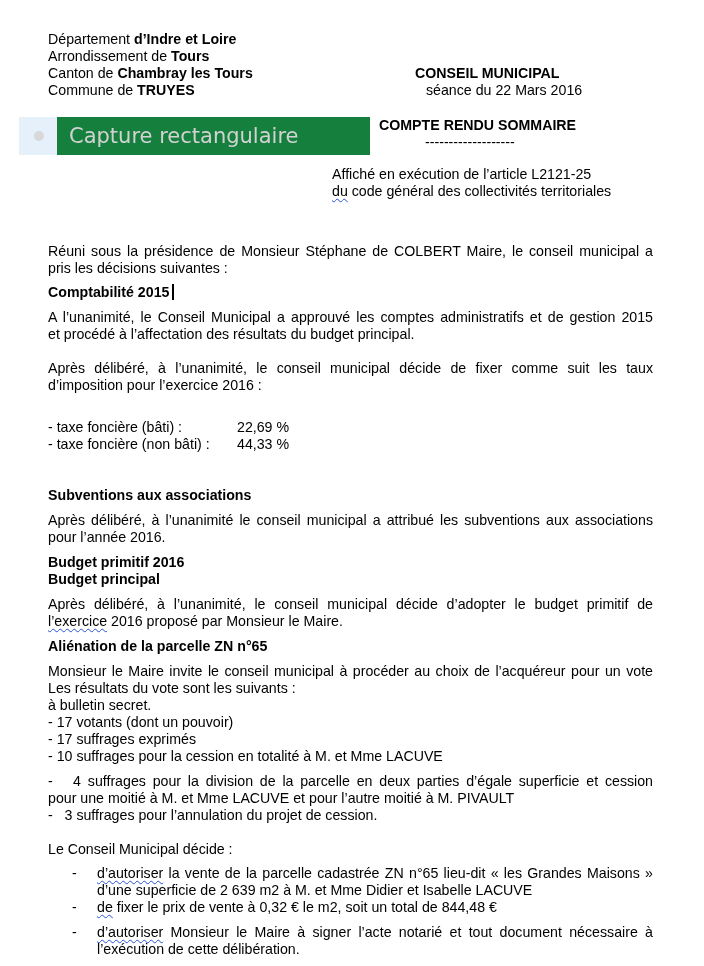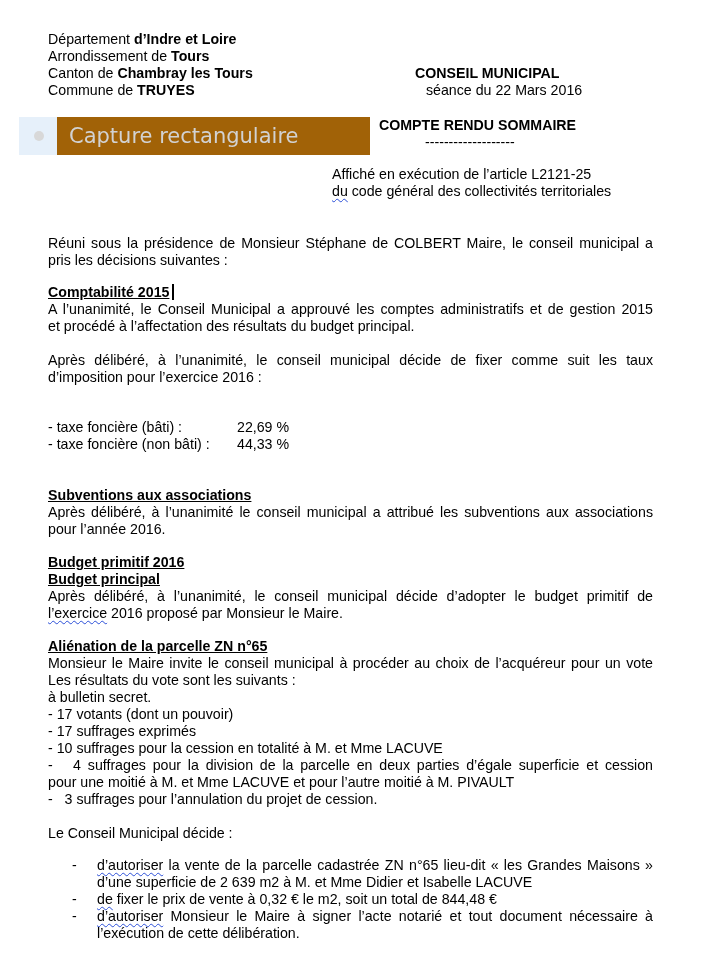--- a/index.html
+++ b/index.html
@@ -3,35 +3,35 @@
 <meta charset="utf-8">
 <style>
   html, body { margin: 0; padding: 0; background: #ffffff; }
   body {
     width: 704px; height: 966px; position: relative; overflow: hidden;
     font-family: "Liberation Sans", sans-serif;
     font-size: 14.2px; color: #000; line-height: 17px;
   }
   .abs { position: absolute; white-space: nowrap; }
   .b { font-weight: bold; }
-  .u { text-decoration: underline; }
+  .u { }
   .squig {
     text-decoration: underline wavy #2b4fd8;
     text-decoration-thickness: 1px;
     text-underline-offset: 2px;
   }
   .block { position: absolute; left: 48px; width: 605px; }
   .line { display: block; height: 17px; }
-  .justline { display: block; height: 17px; text-align: justify; text-align-last: justify; }
+  .justline { display: block; height: 17px; text-align: justify; text-align-last: justify; margin-top: 8px; }
   .caret { display: inline-block; width: 2px; height: 16px; background: #000; vertical-align: -3px; margin-left: 3px; }
 
   
   .capture {
     position: absolute; left: 19px; top: 117px; width: 351px; height: 38px;
-    background: #a16207;
+    background: #15803d;
   }
   .capture .dotbox {
     position: absolute; left: 0; top: 0; width: 38px; height: 38px; background: #e6f0fa;
   }
   .capture .dot {
     position: absolute; left: 15px; top: 14px; width: 10px; height: 10px; border-radius: 50%;
     background: #d8d8d8;
   }
   .capture .label {
     position: absolute; left: 50px; top: 6px; font-family: "DejaVu Sans", sans-serif;

